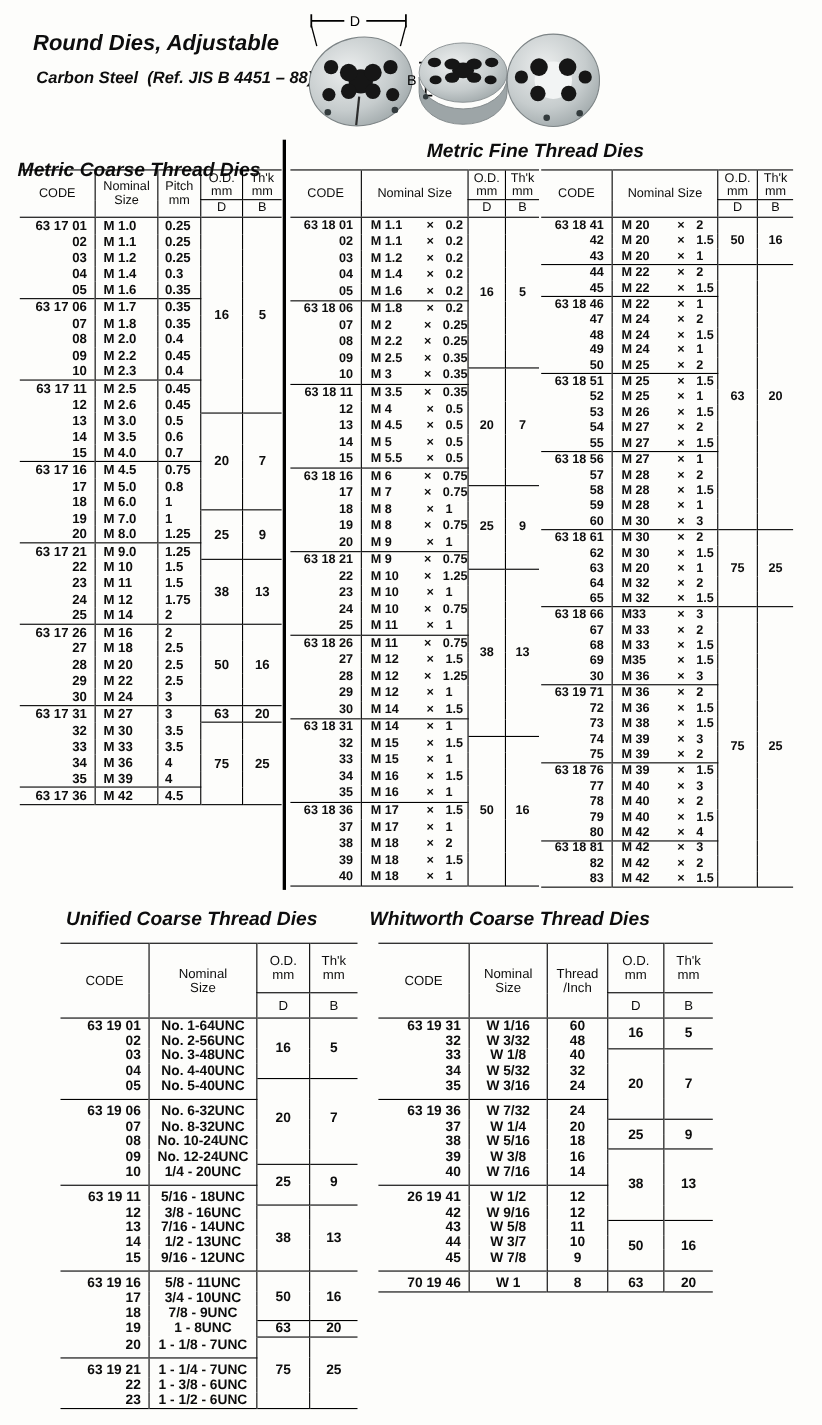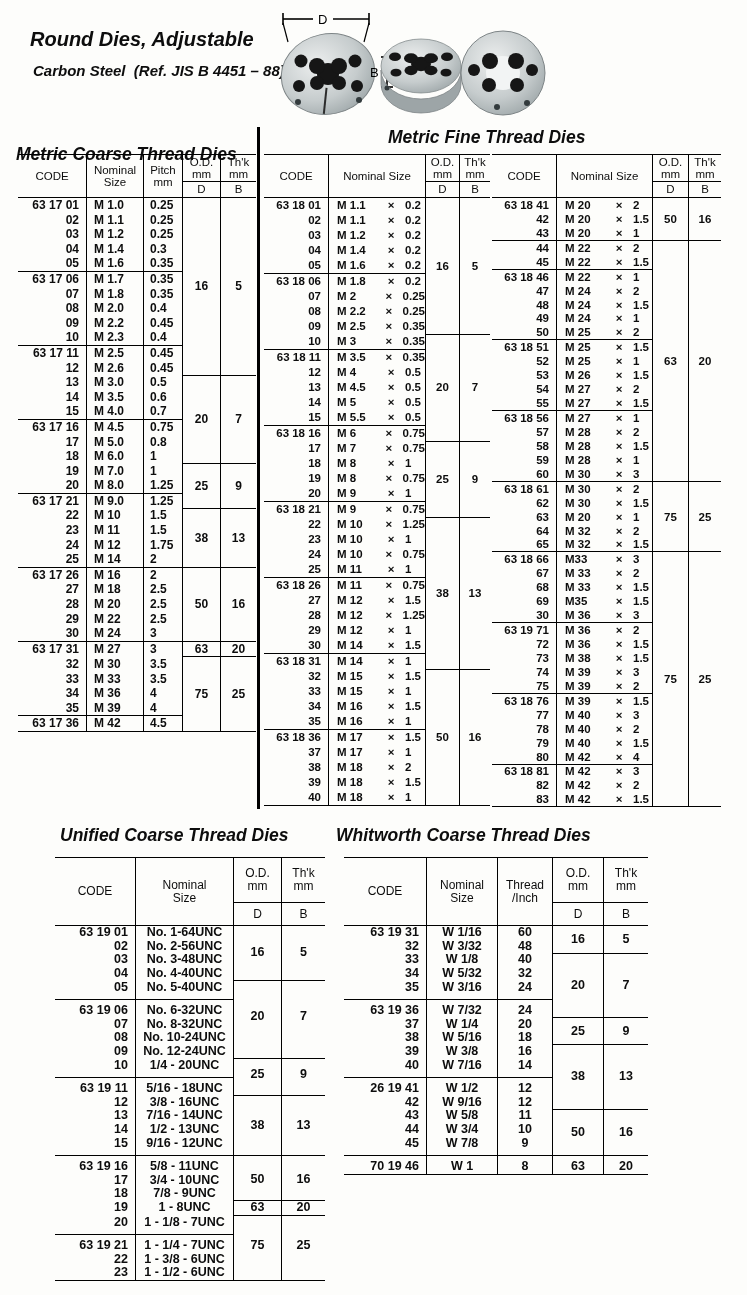--- a/index.html
+++ b/index.html
@@ -1467,21 +1467,21 @@
       </tr>
       <tr>
         <td class="col-code c0">43</td>
         <td class="col-size">W 5/8</td>
         <td class="col-thread">11</td>
         <td class="od-cell" rowspan="3">50</td>
         <td class="od-cell" rowspan="3">16</td>
       </tr>
       <tr>
         <td class="col-code c0">44</td>
-        <td class="col-size">W 3/4</td>
+        <td class="col-size">W 3/7</td>
         <td class="col-thread">10</td>
       </tr>
       <tr class="pre-gap">
         <td class="col-code c0">45</td>
         <td class="col-size">W 7/8</td>
         <td class="col-thread">9</td>
       </tr>
       <tr class="group-start">
         <td class="col-code c0">70 19 46</td>
         <td class="col-size">W  1</td>

